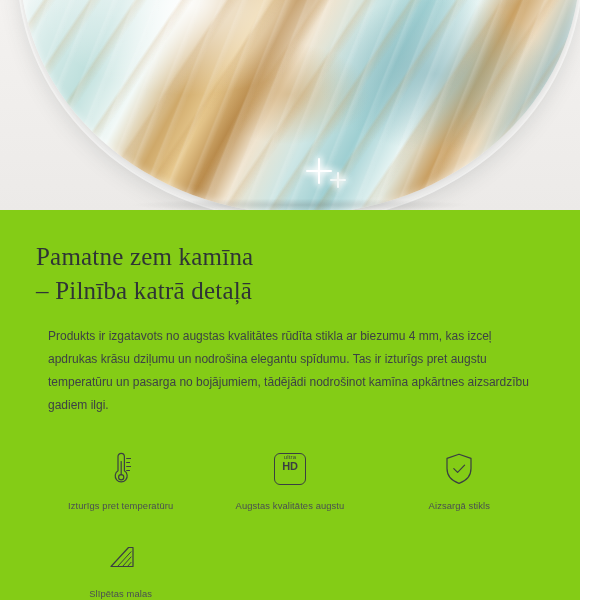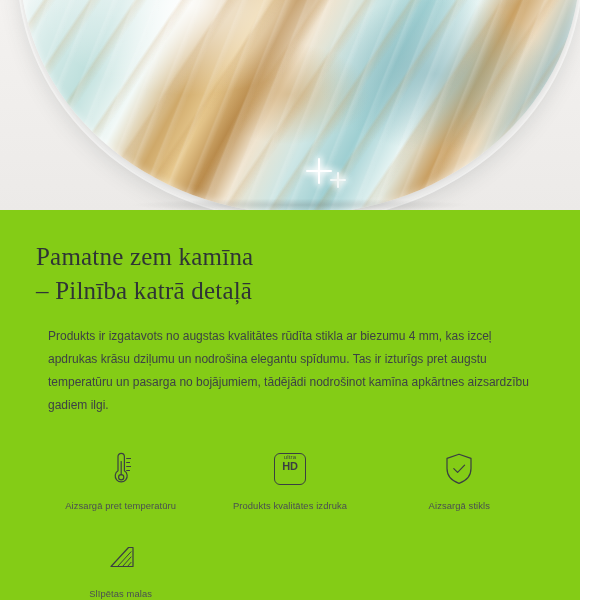--- a/index.html
+++ b/index.html
@@ -258,31 +258,31 @@
 
       <div class="feature">
         <div class="icon-box">
           <svg width="34" height="36" viewBox="0 0 34 36" aria-hidden="true">
             <path class="stroke" d="M14 5.5a3.2 3.2 0 0 1 6.4 0v14.3a6 6 0 1 1-6.4 0z"></path>
             <path class="stroke" d="M17.2 10.5v13.2"></path>
             <circle class="stroke" cx="17.2" cy="26.3" r="2.6"></circle>
             <path class="stroke-thin" d="M22.6 7.5h4M22.6 11.5h3M22.6 15.5h4M22.6 19.5h3"></path>
           </svg>
         </div>
-        <div class="caption">Aizsargā pret temperatūru</div>
+        <div class="caption">Izturīgs pret temperatūru</div>
       </div>
 
       <div class="feature">
         <div class="icon-box">
           <div class="hd-badge">
             <span class="u">ultra</span>
             <span class="hd">HD</span>
           </div>
         </div>
-        <div class="caption">Produkts kvalitātes izdruka</div>
+        <div class="caption">Augstas kvalitātes augstu</div>
       </div>
 
       <div class="feature">
         <div class="icon-box">
           <svg width="32" height="36" viewBox="0 0 32 36" aria-hidden="true">
             <path class="stroke" d="M16 3.2 28 7.4v10.2c0 7.2-5 12.4-12 14.8-7-2.4-12-7.6-12-14.8V7.4z"></path>
             <path class="stroke" d="m10.8 17.6 3.8 3.8 7-7.2"></path>
           </svg>
         </div>
         <div class="caption">Aizsargā stikls</div>

